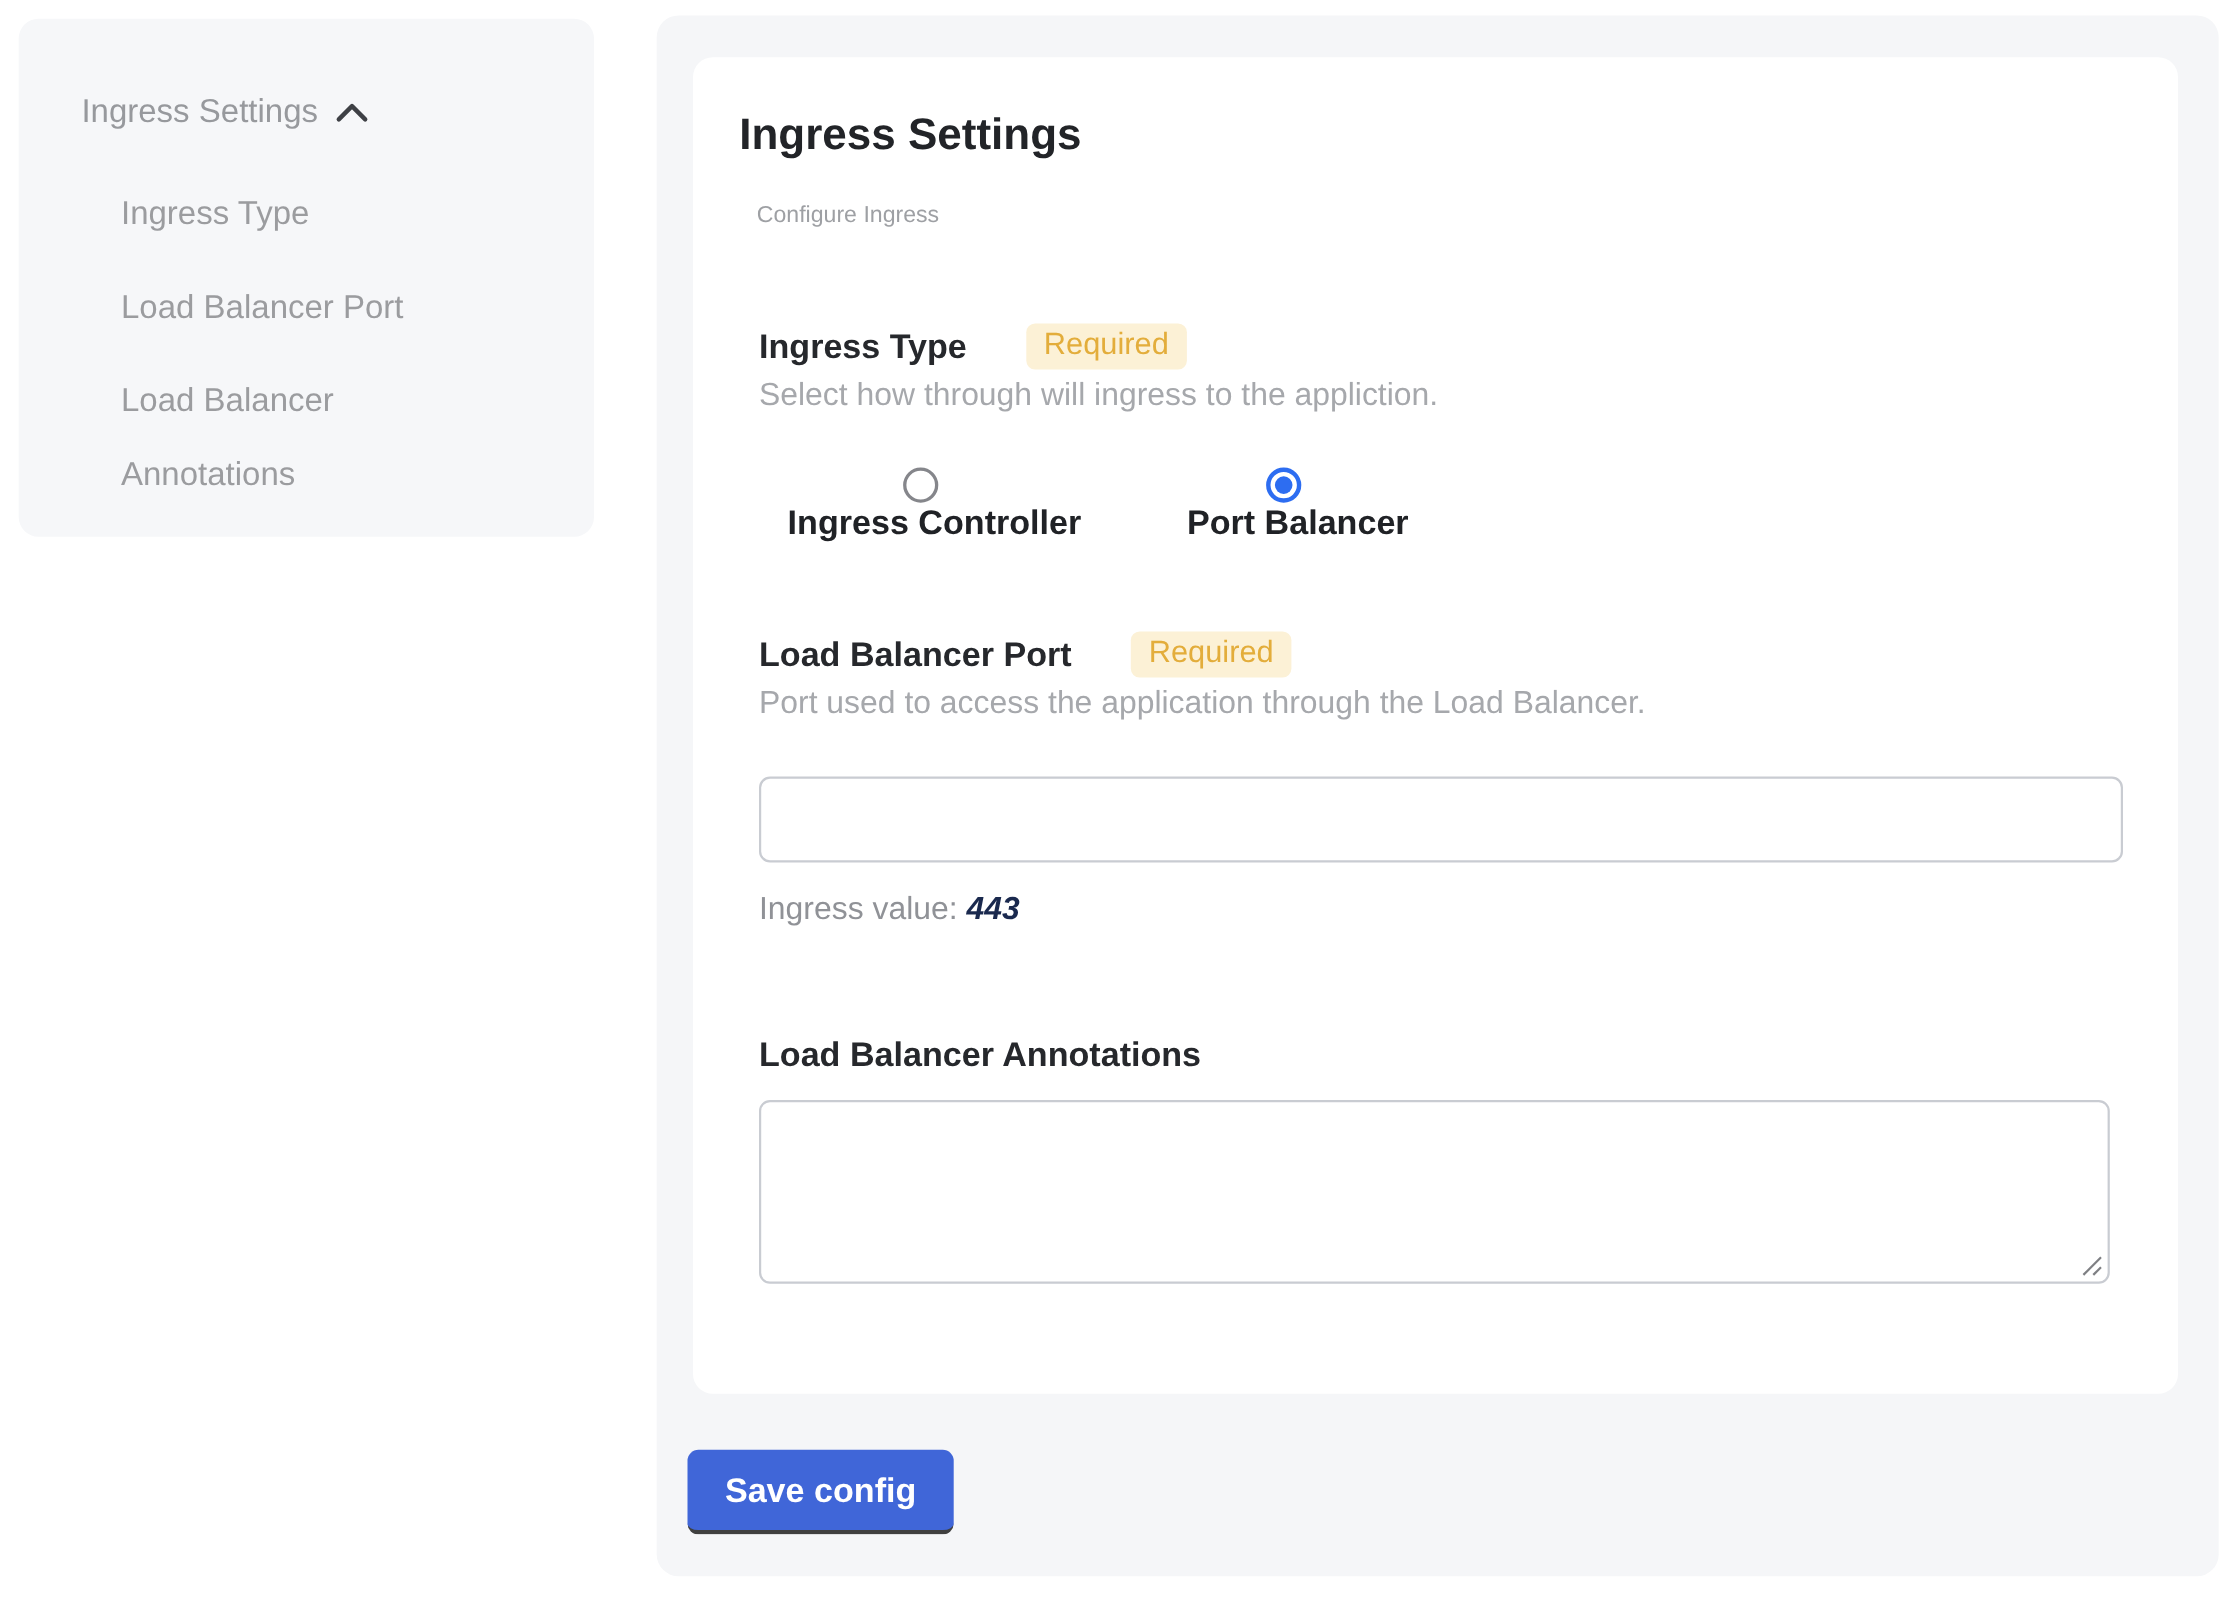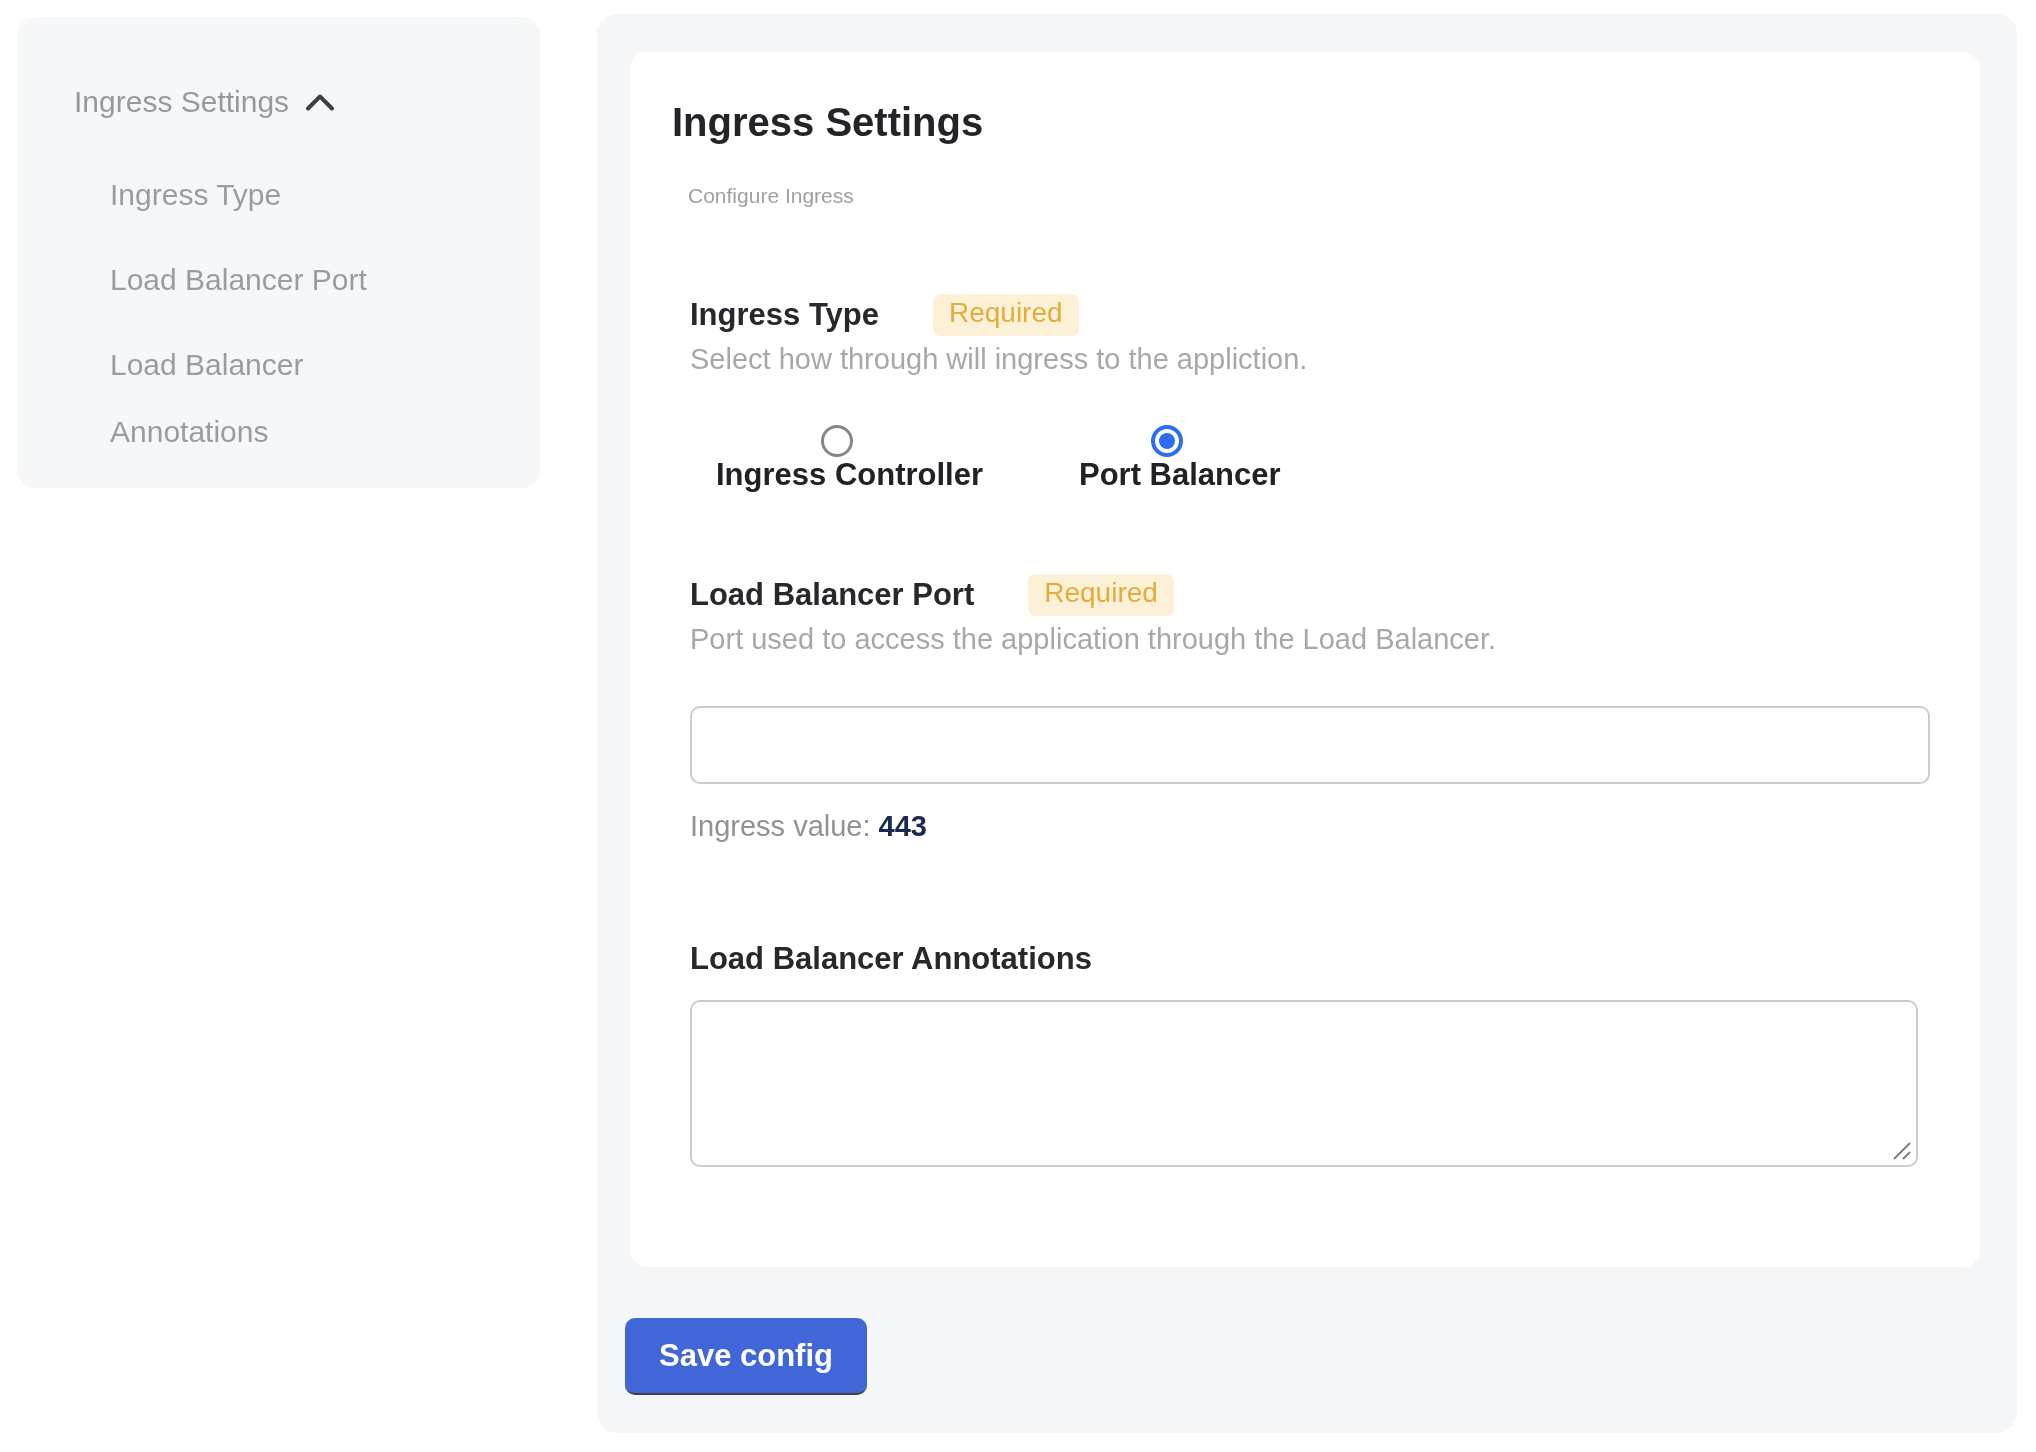--- a/index.html
+++ b/index.html
@@ -44,32 +44,32 @@
   .radio-option.checked .radio-circle::after { content:""; position:absolute;
     left:50%; top:50%; width:16px; height:16px; margin:-8px 0 0 -8px;
     border-radius:50%; background:#2D6DF1; }
   .radio-label { margin-left:26px; font-size:31px; font-weight:600; color:#202226; }
 
   
   .text-input { display:block; margin-top:50px; width:1240px; height:78px;
     border:2px solid #C9CCD2; border-radius:10px; background:#fff;
     font-size:30px; padding:0 20px; color:#26282C; outline:none; }
   .default-line { margin-top:26px; font-size:29px; color:#909297; }
-  .default-value { color:#1A294E; font-weight:700; margin-left:8px; }
+  .default-value { color:#1A294E; font-weight:700; margin-left:8px;font-style:italic; }
 
   .ta-wrap { position:relative; margin-top:20px; width:1228px; height:167px; }
   .annotations-textarea { width:100%; height:100%; border:2px solid #C9CCD2;
     border-radius:10px; background:#fff; resize:none; outline:none;
     font-size:30px; padding:14px 20px; color:#26282C;
     font-family:"Liberation Sans", sans-serif; }
   .resize-handle { position:absolute; right:5px; bottom:5px; cursor:nwse-resize; }
 
   
   .save-btn { position:absolute; left:28px; top:1304px; width:242px; height:77px;
-    background:#4066D8; border:none; border-bottom:2px solid #404040;
+    background:#4066D8; border:none; border-bottom:4px solid #404040;
     border-radius:10px; color:#ffffff; font-size:31px; font-weight:700;
     font-family:"Liberation Sans", sans-serif; cursor:pointer; }
 </style>
 </head>
 <body>
 
 <nav class="sidebar-card">
   <div class="sidebar-header">
     <span class="sidebar-header-label">Ingress Settings</span>
     <svg class="chev" width="30" height="19" viewBox="0 0 30 19">

